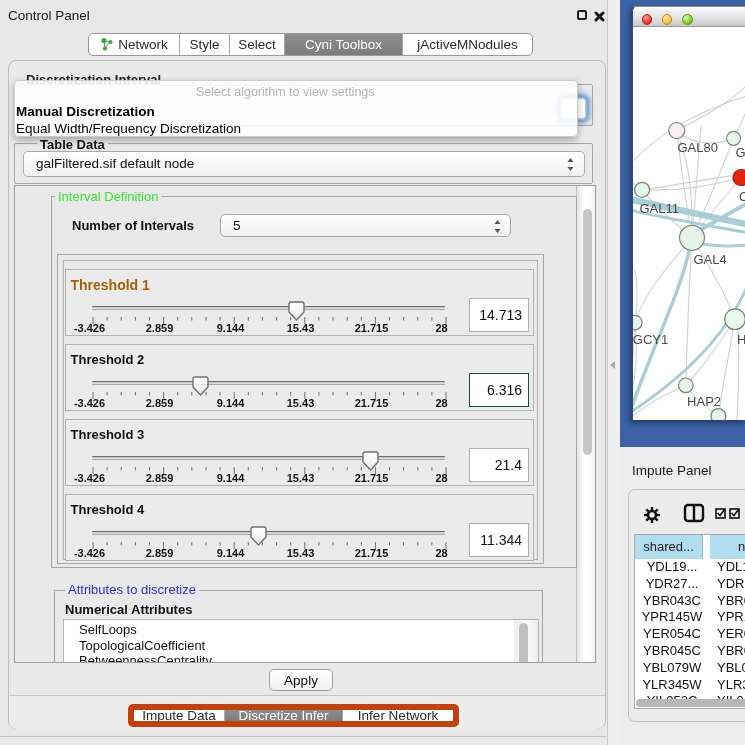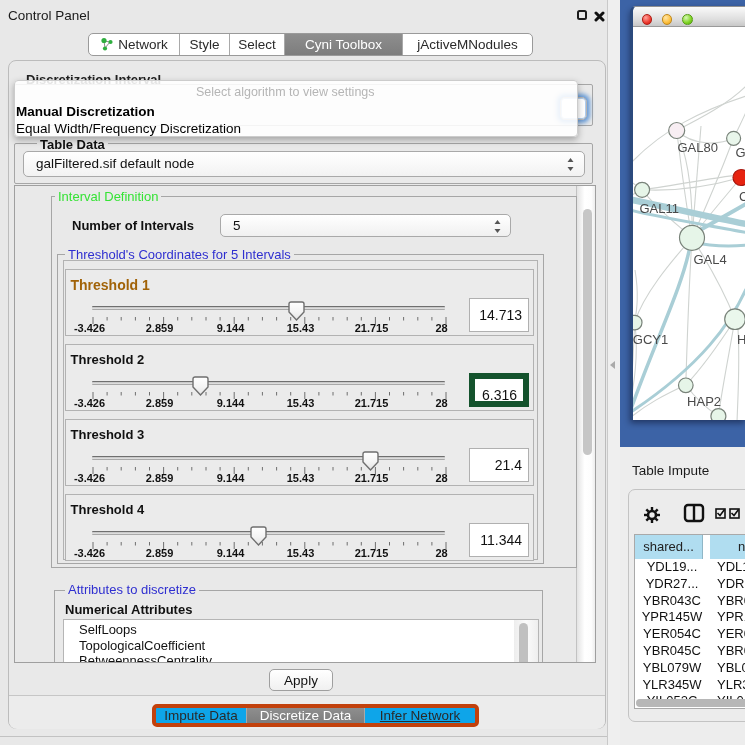--- a/index.html
+++ b/index.html
@@ -11,21 +11,21 @@
 </head>
 <body>
 <div id="stage">
 
   <div class="abs" style="left:620px;top:0;width:125px;height:447px;background:#3c63a6;"></div>
 
   <div class="abs" style="left:620px;top:447px;width:125px;height:298px;background:#ededed;"></div>
 
   <div class="abs" style="left:607px;top:0;width:13px;height:745px;background:#efefef;border-left:1px solid #c9c9c9;"></div>
   <div class="abs" style="left:610px;top:361px;width:0;height:0;border-top:4.5px solid transparent;border-bottom:4.5px solid transparent;border-right:5.5px solid #aaaaaa;"></div>
-  <div class="abs" style="left:632px;top:463px;font-size:13.5px;color:#1a1a1a;">Table Impute</div>
+  <div class="abs" style="left:632px;top:463px;font-size:13.5px;color:#1a1a1a;">Impute Panel</div>
 
   <div id="netwin" class="abs" style="left:630px;top:6px;width:115px;height:414px;border-left:3px solid #2b4a7d;border-top:1px solid #909090;border-radius:6px 0 0 0;overflow:hidden;background:#fff;box-shadow:0 3px 6px rgba(0,0,20,0.45);">
     <div style="position:absolute;left:0;top:0;right:0;height:20px;background:linear-gradient(#fafafa,#dedede 65%,#c8c8c8);border-bottom:1px solid #9a9a9a;border-radius:5px 0 0 0;">
       <div style="position:absolute;left:8.5px;top:7px;width:10.5px;height:10.5px;border-radius:50%;background:radial-gradient(circle at 35% 30%, #ffa49d, #ee3b30 60%, #c41408);border:0.5px solid #ae2018;"></div>
       <div style="position:absolute;left:28.5px;top:7px;width:10.5px;height:10.5px;border-radius:50%;background:radial-gradient(circle at 35% 30%, #ffe6a8, #fdbf3d 60%, #e09712);border:0.5px solid #c08a1e;"></div>
       <div style="position:absolute;left:49px;top:7px;width:10.5px;height:10.5px;border-radius:50%;background:radial-gradient(circle at 35% 30%, #d7f8b6, #7ed321 60%, #51a510);border:0.5px solid #5a9c1c;"></div>
     </div>
     <svg width="113" height="388" viewBox="0 0 113 388" style="position:absolute;left:0;top:27px;">
 
       <g fill="none" stroke="#cfd3d0" stroke-width="1.1">
@@ -186,21 +186,20 @@
       <div style="position:absolute;left:57px;top:32px;font-size:13px;font-weight:bold;color:#111;">Number of Intervals</div>
       <div style="position:absolute;left:205px;top:28px;width:291px;height:23px;background:linear-gradient(#ffffff,#f0f0f0);border:1px solid #a9a9a9;border-radius:5px;">
         <div style="position:absolute;left:12px;top:3px;font-size:13.5px;color:#111;">5</div>
         <svg width="7" height="13" viewBox="0 0 7 13" style="position:absolute;right:9px;top:5px;">
           <path d="M3.5,0 L6.5,4 L0.5,4 Z" fill="#555"></path>
           <path d="M3.5,13 L6.5,9 L0.5,9 Z" fill="#555"></path>
         </svg>
       </div>
 
       <div style="position:absolute;left:41.5px;top:68px;width:487px;height:310px;border:1px solid #a6a6a6;"></div>
-      <div style="position:absolute;left:50px;top:61px;font-size:13px;color:#2f2fd0;background:#e9e9e9;padding:0 3px;">Threshold's Coordinates for 5 Intervals</div>
 
       <div style="position:absolute;left:47.5px;top:74px;width:475px;height:300px;border:1px solid #b2b2b2;"></div>
 
       <div style="position:absolute;left:49.5px;top:83px;width:469px;height:67px;background:#ebebeb;border:1px solid #b2b2b2;">
   <div style="position:absolute;left:5px;top:7px;font-size:14px;font-weight:bold;color:#a16207;">Threshold 1</div>
   <div style="position:absolute;left:26.5px;top:35.5px;width:353px;height:4px;border-top:1px solid #6f6f6f;border-bottom:1px solid #a8a8a8;background:linear-gradient(#c0c0c0,#e6e6e6);border-radius:1px;"></div>
   <svg width="17" height="20" viewBox="0 0 17 20" style="position:absolute;left:222.0px;top:30.5px;">
     <path d="M3,1 h11 a2,2 0 0 1 2,2 v8 L8.5,19 L1,11 v-8 A2,2 0 0 1 3,1 Z" fill="url(#gthumb1)" stroke="#6f6f6f" stroke-width="1.4"></path>
     <defs>
               <linearGradient id="gthumb1" x1="0" y1="0" x2="0" y2="1">
@@ -290,21 +289,21 @@
               <line x1="365.4" y1="0" x2="365.4" y2="3.5"></line>
               <line x1="379.5" y1="0" x2="379.5" y2="7"></line>
             </g>
   </svg>
   <div style="position:absolute;left:-6px;top:52px;width:60px;text-align:center;font-size:11px;font-weight:bold;color:#111;">-3.426</div>
           <div style="position:absolute;left:64px;top:52px;width:60px;text-align:center;font-size:11px;font-weight:bold;color:#111;">2.859</div>
           <div style="position:absolute;left:135px;top:52px;width:60px;text-align:center;font-size:11px;font-weight:bold;color:#111;">9.144</div>
           <div style="position:absolute;left:205px;top:52px;width:60px;text-align:center;font-size:11px;font-weight:bold;color:#111;">15.43</div>
           <div style="position:absolute;left:276px;top:52px;width:60px;text-align:center;font-size:11px;font-weight:bold;color:#111;">21.715</div>
           <div style="position:absolute;left:346px;top:52px;width:60px;text-align:center;font-size:11px;font-weight:bold;color:#111;">28</div>
-  <div style="position:absolute;left:403.5px;top:28px;width:60px;height:34px;background:#fff;border:6px solid #14532d;font-size:14px;color:#111;text-align:right;line-height:32px;padding-right:6px;">6.316</div>
+  <div style="position:absolute;left:403.5px;top:28px;width:60px;height:34px;background:#fff;border:1px solid #14532d;font-size:14px;color:#111;text-align:right;line-height:32px;padding-right:6px;">6.316</div>
 </div>
       <div style="position:absolute;left:49.5px;top:233px;width:469px;height:67px;background:#ebebeb;border:1px solid #b2b2b2;">
   <div style="position:absolute;left:5px;top:7px;font-size:13px;font-weight:bold;color:#111;">Threshold 3</div>
   <div style="position:absolute;left:26.5px;top:35.5px;width:353px;height:4px;border-top:1px solid #6f6f6f;border-bottom:1px solid #a8a8a8;background:linear-gradient(#c0c0c0,#e6e6e6);border-radius:1px;"></div>
   <svg width="17" height="20" viewBox="0 0 17 20" style="position:absolute;left:296.3px;top:30.5px;">
     <path d="M3,1 h11 a2,2 0 0 1 2,2 v8 L8.5,19 L1,11 v-8 A2,2 0 0 1 3,1 Z" fill="url(#gthumb3)" stroke="#6f6f6f" stroke-width="1.4"></path>
     <defs>
               <linearGradient id="gthumb3" x1="0" y1="0" x2="0" y2="1">
                 <stop offset="0" stop-color="#ffffff"></stop>
                 <stop offset="0.55" stop-color="#f4f4f4"></stop>
@@ -410,23 +409,23 @@
         <div style="position:absolute;left:450px;top:0px;width:24px;height:60px;background:linear-gradient(90deg,#ededed,#fbfbfb 50%,#eeeeee);"></div>
         <div style="position:absolute;left:455px;top:3px;width:9px;height:55px;background:#c0c0c0;border-radius:5px;"></div>
       </div>
     </div>
 
     <div class="abs" style="left:269px;top:669px;width:64px;height:22px;background:linear-gradient(#ffffff,#f0f0f0);border:1px solid #9f9f9f;border-radius:5px;text-align:center;line-height:21px;font-size:13.5px;color:#111;">Apply</div>
 
     <div class="abs" style="left:9px;top:695px;width:596px;height:1px;background:#c6c6c6;"></div>
     <div class="abs" style="left:9px;top:696px;width:596px;height:33px;background:#ececec;border-radius:0 0 8px 8px;"></div>
 
-    <div class="abs" style="left:152px;top:704px;height:23px;display:flex;font-size:13.5px;color:#2a2a2a;border:4px solid #c2410c;border-radius:5px;overflow:hidden;background:#0ea5e9;">
+    <div class="abs" style="left:128px;top:704px;height:23px;display:flex;font-size:13.5px;color:#2a2a2a;border:6px solid #c2410c;border-radius:5px;overflow:hidden;background:#ffffff;">
       <div style="width:91px;display:flex;align-items:center;justify-content:center;border-right:1px solid #a9a9a9;">Impute Data</div>
-      <div style="width:118px;display:flex;align-items:center;justify-content:center;background:linear-gradient(#8e8e8e,#7d7d7d);color:#fff;border-right:1px solid #a9a9a9;">Discretize Data</div>
+      <div style="width:118px;display:flex;align-items:center;justify-content:center;background:linear-gradient(#8e8e8e,#7d7d7d);color:#fff;border-right:1px solid #a9a9a9;">Discretize Infer</div>
       <div style="width:110px;display:flex;align-items:center;justify-content:center;text-decoration:underline;">Infer Network</div>
     </div>
 
   </div>
 
   <div class="abs" style="left:14px;top:80px;width:564px;height:57px;background:rgba(255,255,255,0.88);border:1px solid #cccccc;border-radius:4px;box-shadow:0 3px 7px rgba(0,0,0,0.30);">
     <div style="position:absolute;left:181px;top:4px;font-size:12.5px;color:#b5b5b5;">Select algorithm to view settings</div>
     <div style="position:absolute;left:1px;top:23px;font-size:13.5px;font-weight:bold;color:#000;">Manual Discretization</div>
     <div style="position:absolute;left:1px;top:40px;font-size:13.5px;color:#000;">Equal Width/Frequency Discretization</div>
   </div>

